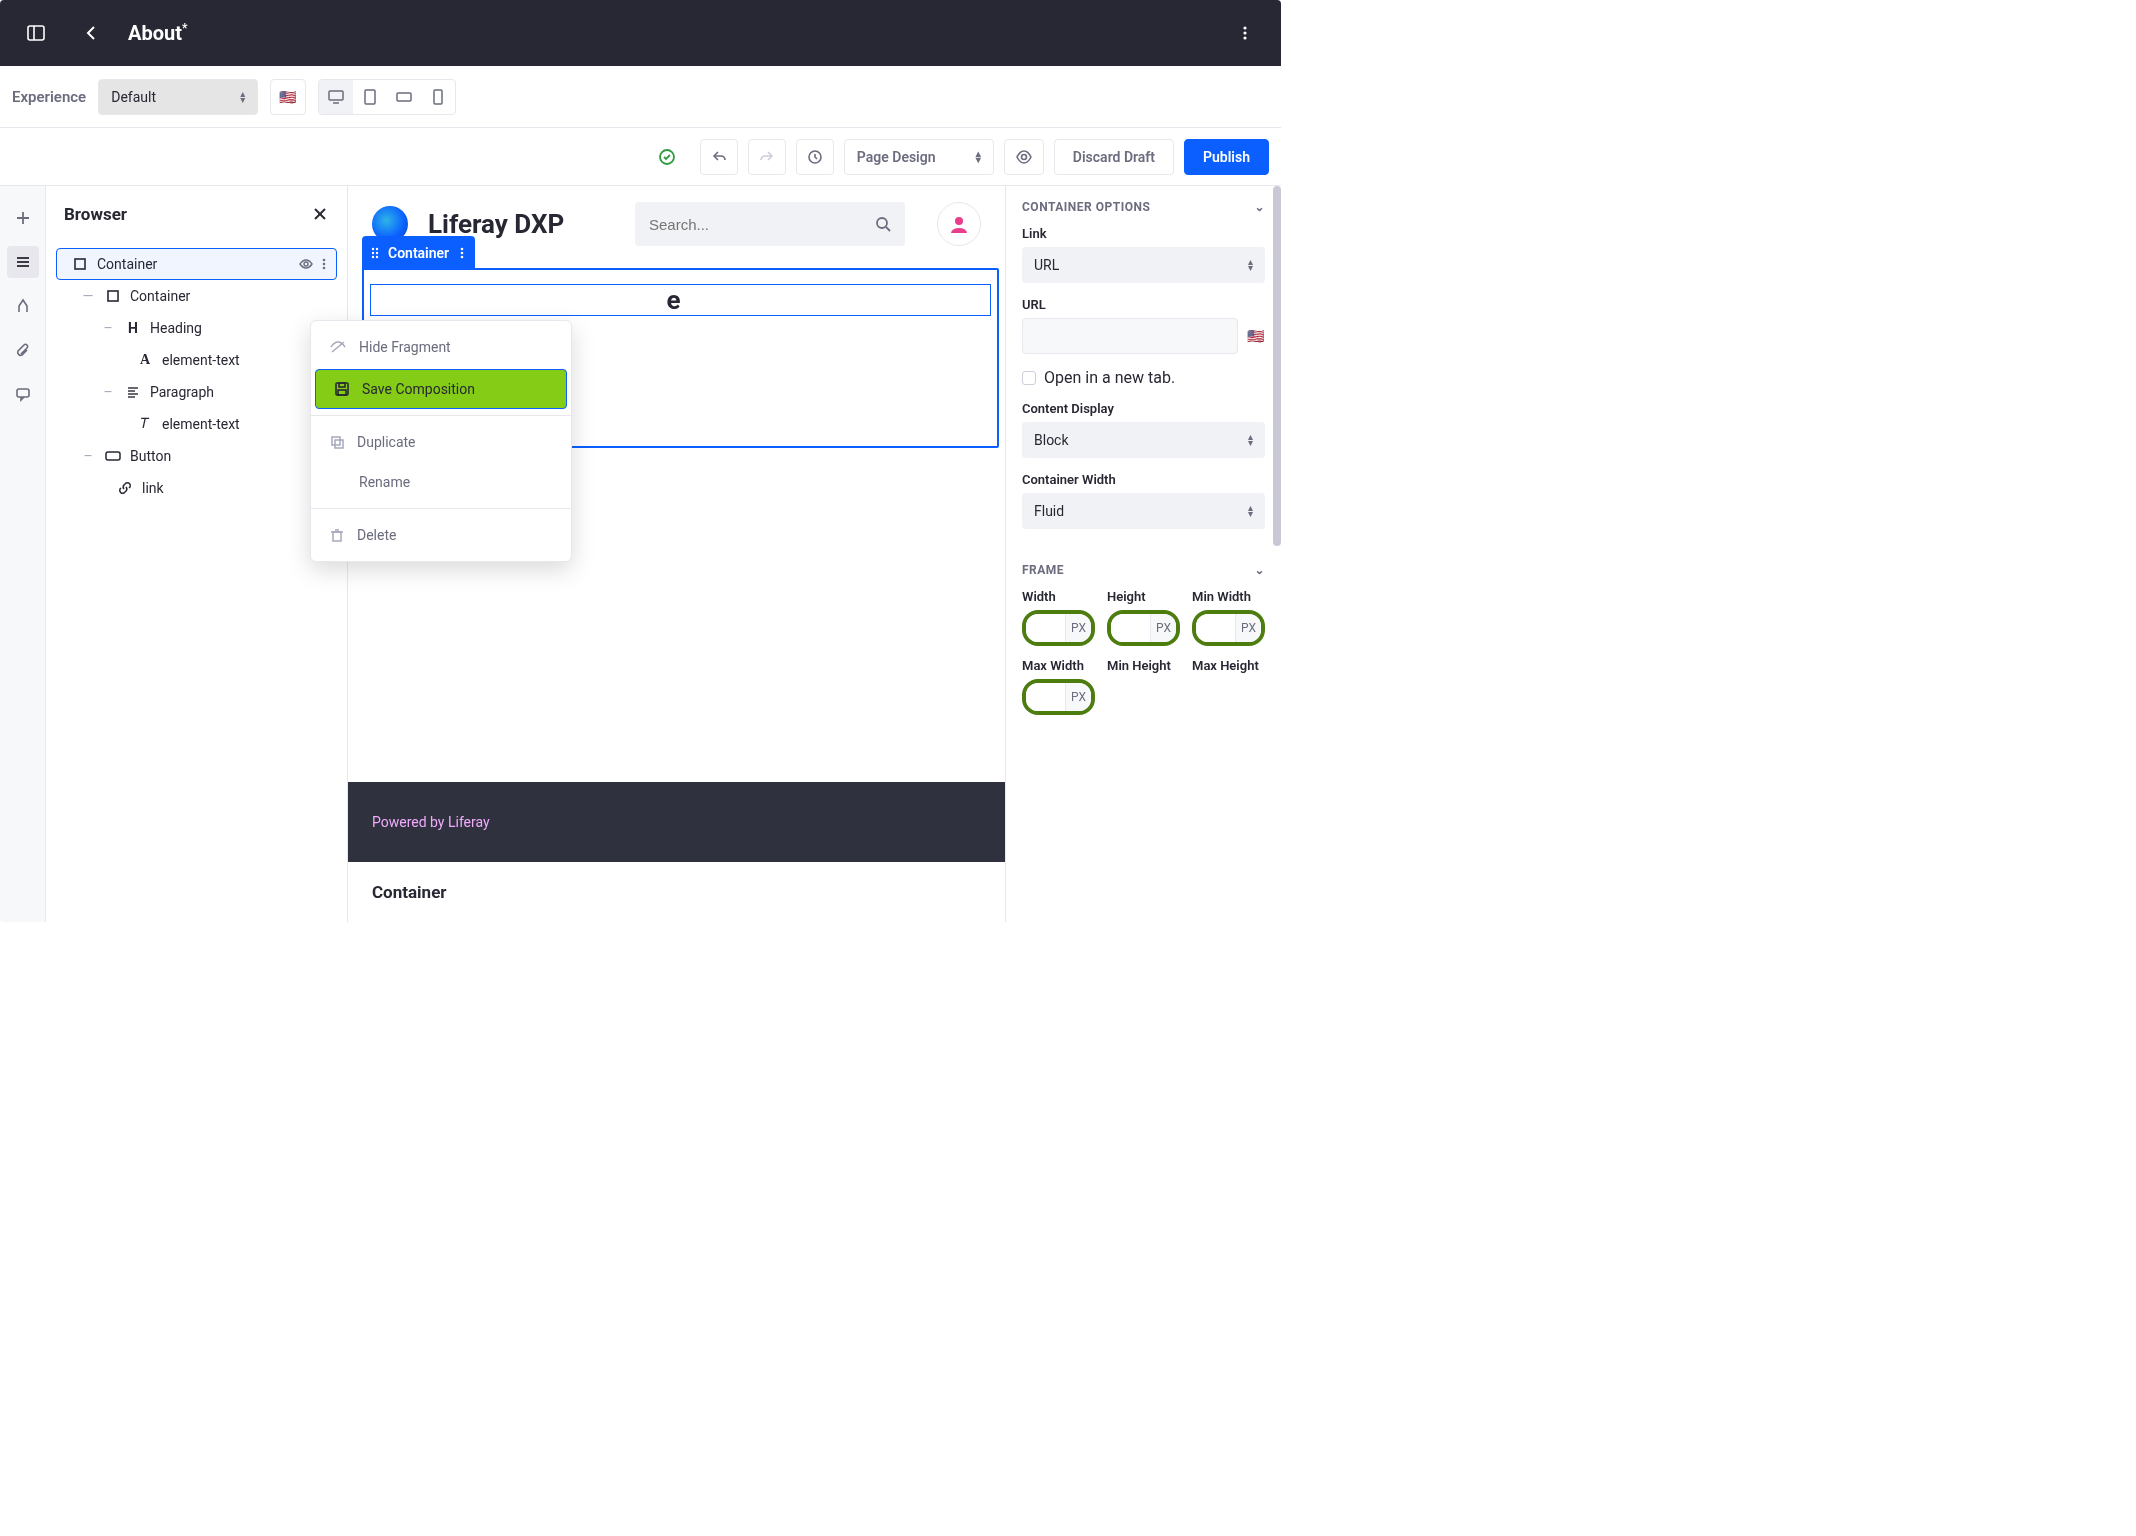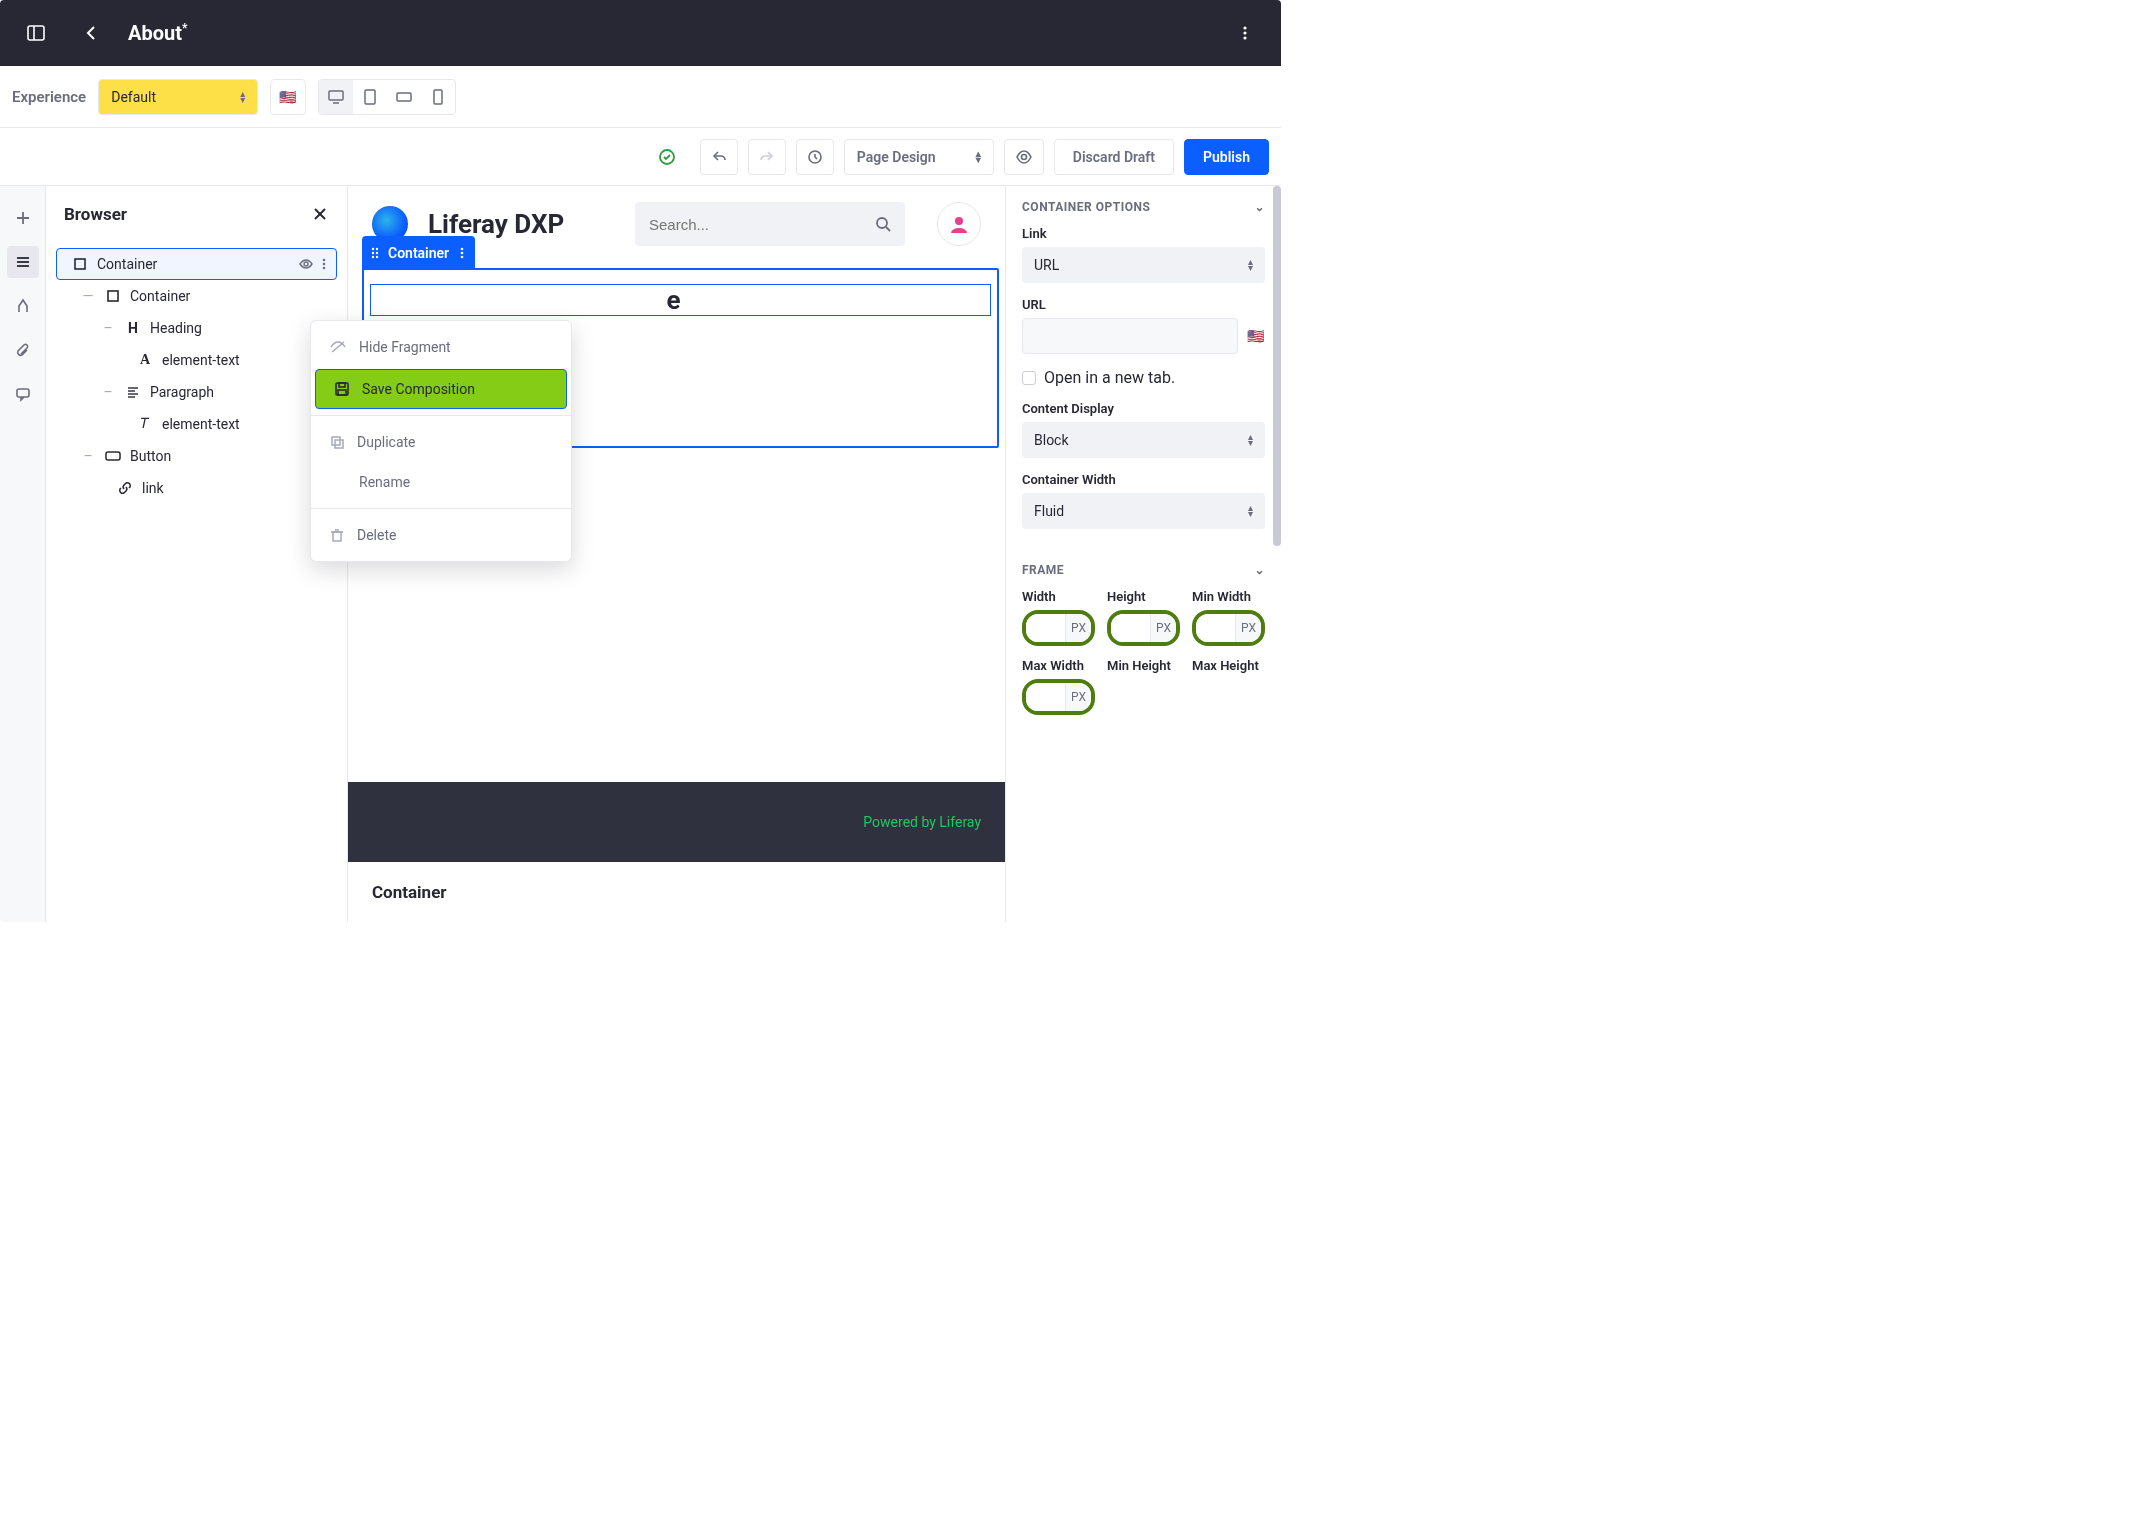--- a/index.html
+++ b/index.html
@@ -10,21 +10,21 @@
   .hdr { background: #272833; height: 66px; display: flex; align-items: center; padding: 0 16px; color: #fff; }
   .hdr-left { display: flex; align-items: center; gap: 16px; }
   .icon-btn { width: 40px; height: 40px; display: flex; align-items: center; justify-content: center; border-radius: 4px; cursor: pointer; }
   .hdr-title { font-weight: 700; font-size: 20px; }
   .hdr-title .star { font-size: 12px; vertical-align: super; }
   .hdr-spacer { flex: 1; }
 
   
   .toolbar { height: 62px; border-bottom: 1px solid #e7e7ed; display: flex; align-items: center; padding: 0 12px; gap: 12px; }
   .lbl-exp { color: #6b6c7e; font-weight: 600; font-size: 15px; }
-  .sel { border: 1px solid #e7e7ed; border-radius: 4px; height: 36px; padding: 0 12px; display: flex; align-items: center; gap: 20px; background: #fde047; min-width: 160px; justify-content: space-between;}
+  .sel { border: 1px solid #e7e7ed; border-radius: 4px; height: 36px; padding: 0 12px; display: flex; align-items: center; gap: 20px; background: #e5e5e5; min-width: 160px; justify-content: space-between;}
   .sel-caret { display:flex; flex-direction:column; line-height:6px; font-size:10px; color:#6b6c7e;}
   .flag-box { border: 1px solid #e7e7ed; border-radius: 4px; width: 36px; height: 36px; display:flex; align-items:center; justify-content:center; }
   .seg { display: flex; border: 1px solid #e7e7ed; border-radius: 4px; overflow: hidden; }
   .seg-item { width: 34px; height: 34px; display: flex; align-items: center; justify-content: center; cursor: pointer; }
   .seg-item.active { background: #f1f2f5; }
 
   
   .toolbar2 { height: 58px; border-bottom: 1px solid #e7e7ed; display: flex; align-items:center; justify-content: flex-end; padding: 0 12px; gap: 10px; }
   .t2-btn { border:1px solid #e7e7ed; border-radius: 4px; height: 36px; min-width: 36px; padding: 0 10px; display:flex; align-items:center; justify-content:center; background:#fff; cursor:pointer; }
   .t2-btn.text { padding: 0 18px; font-weight:600; color:#6b6c7e; }
@@ -61,21 +61,21 @@
   .avatar { width:44px; height:44px; border-radius:50%; border:1px solid #e7e7ed; display:flex; align-items:center; justify-content:center; margin-left:12px; }
 
   .canvas-body { flex:1; padding: 0 0 0 14px; position:relative; }
   .sel-container { border: 2px solid #0b5fff; border-radius:2px; position: relative; margin: 6px 6px 0 0; min-height: 180px; }
   .sel-toolbar { position:absolute; top:-34px; left:-2px; background:#0b5fff; color:#fff; height:34px; display:flex; align-items:center; padding:0 8px; gap:8px; border-radius:4px 4px 0 0; font-weight:600; }
   .sel-toolbar .dots { cursor:pointer; }
   .inner-box { margin: 14px 6px; border:1px solid #0b5fff; padding: 0; }
   .inner-h { font-size: 26px; font-weight:700; text-align:center; }
   .inner-p { font-size: 16px; color:#272833; line-height:1.5; padding: 2px 0; }
 
-  .canvas-footer { background:#30313f; color:#22c55e; padding: 32px 24px; margin-top: 280px; text-align: right;}
+  .canvas-footer { background:#30313f; color:#f0abfc; padding: 32px 24px; margin-top: 280px;}
   .canvas-label { padding: 20px 24px; font-size:17px; font-weight:700; }
 
   
   .ctxmenu { position:absolute; left: 310px; top: 320px; width: 262px; background:#fff; border:1px solid #e7e7ed; border-radius:6px; box-shadow: 0 8px 24px rgba(0,0,0,.15); z-index: 100; padding: 6px 0; }
   .ctx-item { height:40px; display:flex; align-items:center; gap:12px; padding:0 18px; cursor:pointer; color:#6b6c7e; }
   .ctx-item.highlight { background:#84cc16; border:1px solid #0b5fff; border-radius:4px; margin:2px 4px; color:#272833; }
   .ctx-sep { height:1px; background:#e7e7ed; margin:6px 0; }
 
   
   .cfg { width: 276px; border-left:1px solid #e7e7ed; display:flex; flex-direction:column; overflow-y:auto; }

